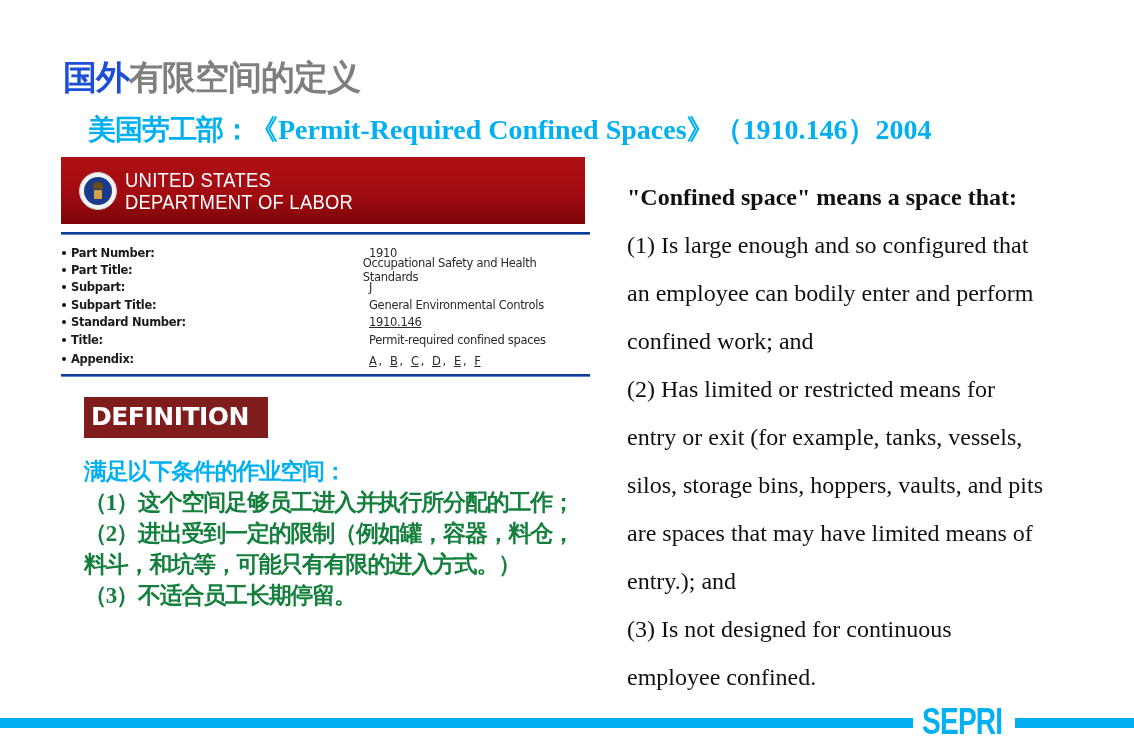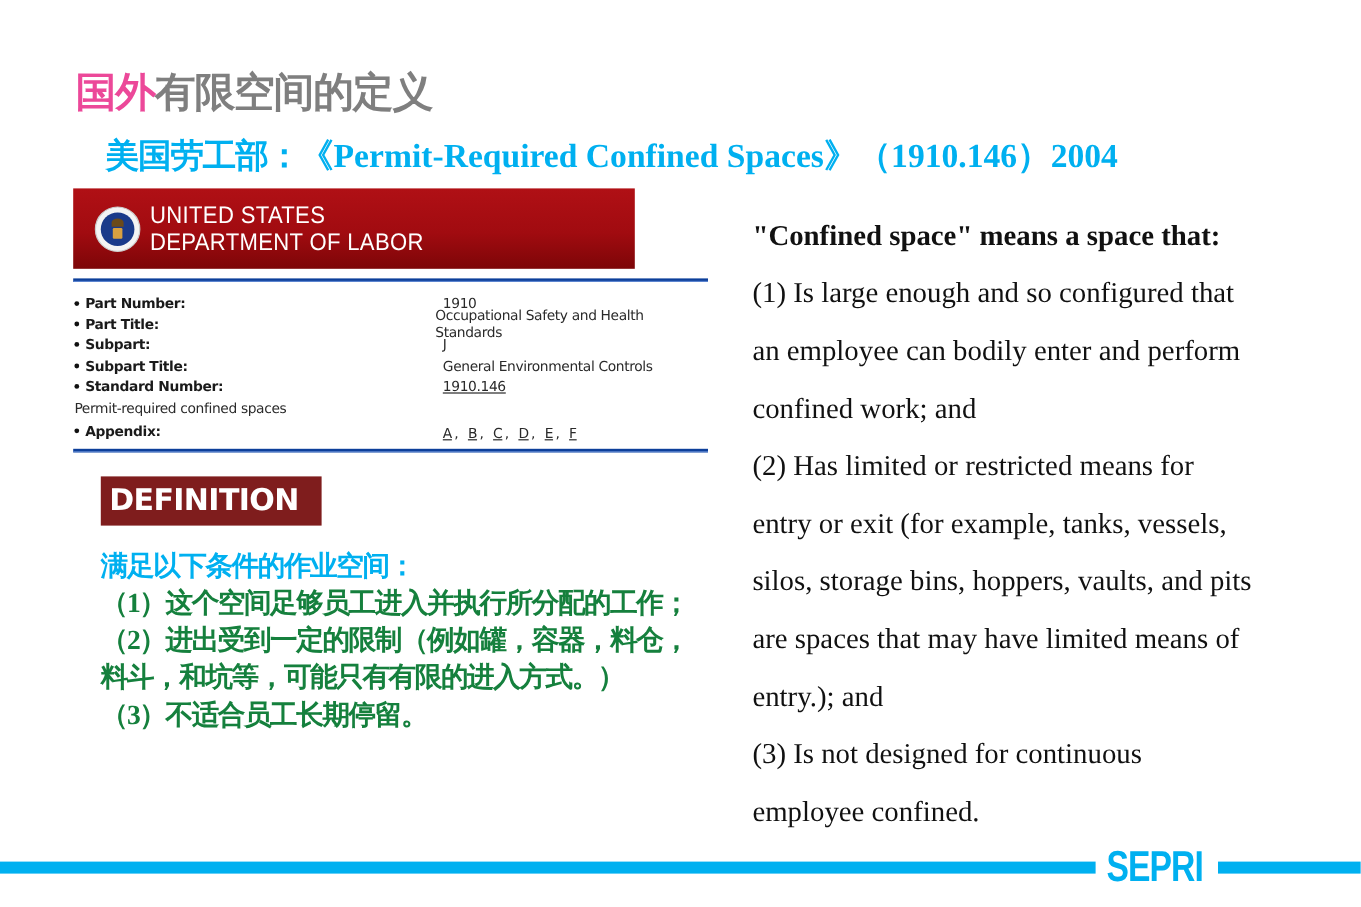--- a/index.html
+++ b/index.html
@@ -4,32 +4,32 @@
 <style>
   * { margin: 0; padding: 0; box-sizing: border-box; }
   html, body { width: 1134px; height: 756px; background: #ffffff; overflow: hidden; }
   body { position: relative; font-family: "DejaVu Sans", sans-serif; }
 
   .title {
     position: absolute; left: 63px; top: 56px;
     font-size: 34px; font-weight: bold; letter-spacing: -1px;
     color: #7f7f7f; white-space: nowrap; line-height: 42px;
   }
-  .title .accent { color: #ec4899; }
+  .title .accent { color: #1d4ed8; }
 
   .subtitle {
     position: absolute; left: 88px; top: 110px;
     font-size: 28px; font-weight: bold; color: #00b0f0; white-space: nowrap;
     line-height: 40px;
   }
   .subtitle .cn { font-family: "DejaVu Sans", sans-serif; letter-spacing: -1px; }
   .subtitle .en { font-family: "Liberation Serif", serif; }
 
   .dol-banner {
-    position: absolute; left: 61px; top: 157px; width: 468px; height: 67px;
+    position: absolute; left: 61px; top: 157px; width: 524px; height: 67px;
     background: linear-gradient(to bottom, #b01015 0%, #a10b10 55%, #7d0608 100%);
     display: flex; align-items: center;
   }
   .seal {
     width: 38px; height: 38px; margin-left: 18px; border-radius: 50%;
     background: #f4f4f4; border: 1px solid #ccc;
     display: flex; align-items: center; justify-content: center;
   }
   .seal-inner {
     width: 28px; height: 28px; border-radius: 50%; background: #1a3a8a;
@@ -157,20 +157,24 @@
     <span class="meta-value">General Environmental Controls</span>
   </div>
   <div class="meta-row">
     <span class="meta-label">
         <i class="bullet"></i>
         <span>Standard Number:</span>
       </span>
     <span class="meta-value link">1910.146</span>
   </div>
   <div class="meta-row">
+    <span class="meta-label">
+        <i class="bullet"></i>
+        <span>Title:</span>
+      </span>
     <span class="meta-value">Permit-required confined spaces</span>
   </div>
   <div class="meta-row" style="height:21px;">
     <span class="meta-label">
         <i class="bullet"></i>
         <span>Appendix:</span>
       </span>
     <span class="meta-value" style="padding-top:5px;">
       <span class="appendix-link">A</span><span class="appendix-sep">,</span><span class="appendix-link">B</span><span class="appendix-sep">,</span><span class="appendix-link">C</span><span class="appendix-sep">,</span><span class="appendix-link">D</span><span class="appendix-sep">,</span><span class="appendix-link">E</span><span class="appendix-sep">,</span><span class="appendix-link">F</span>
     </span>

